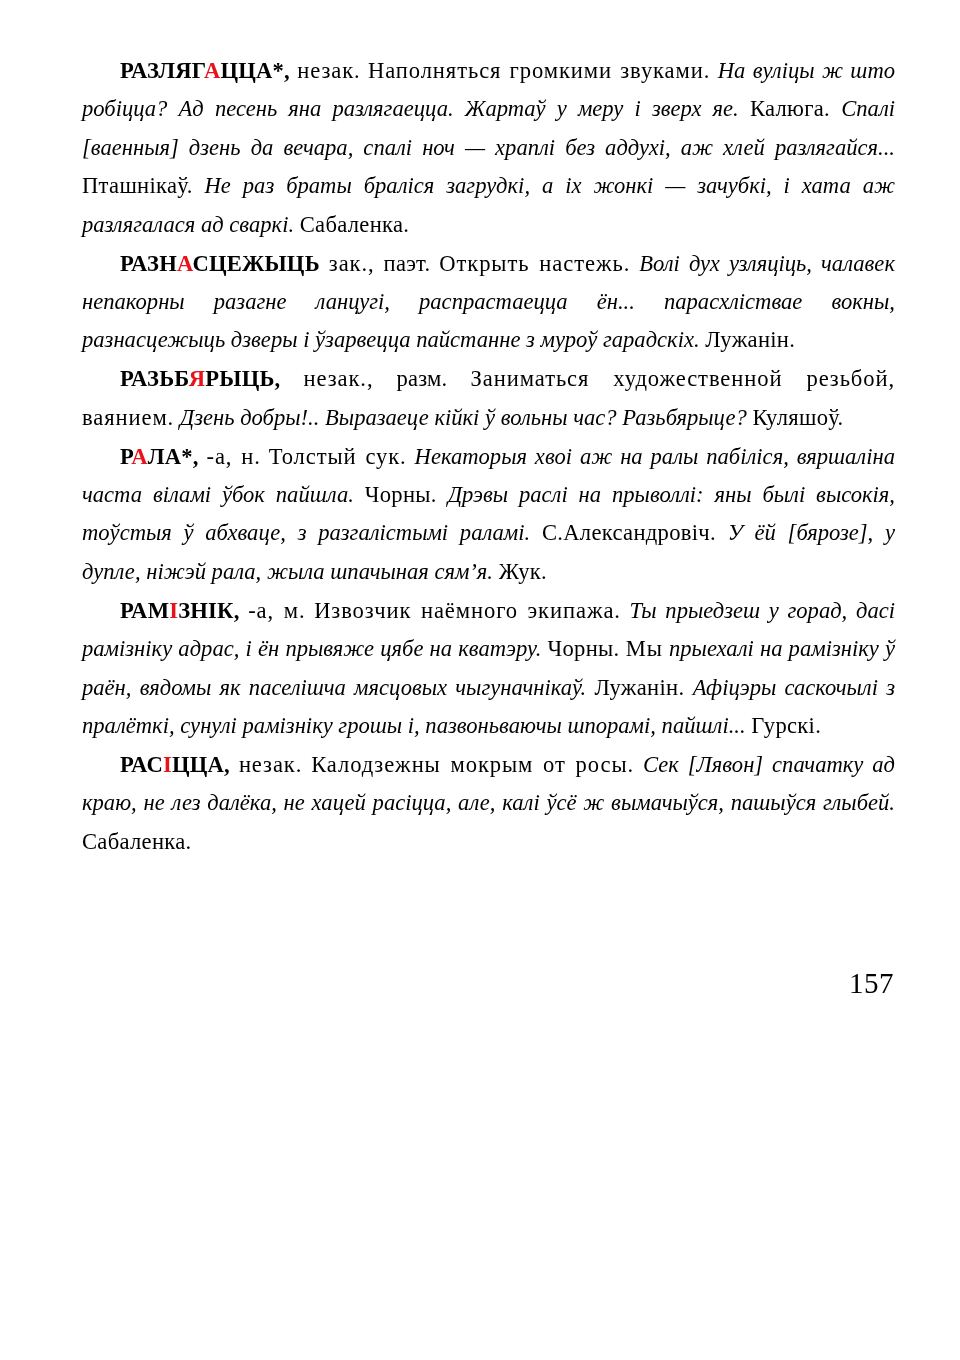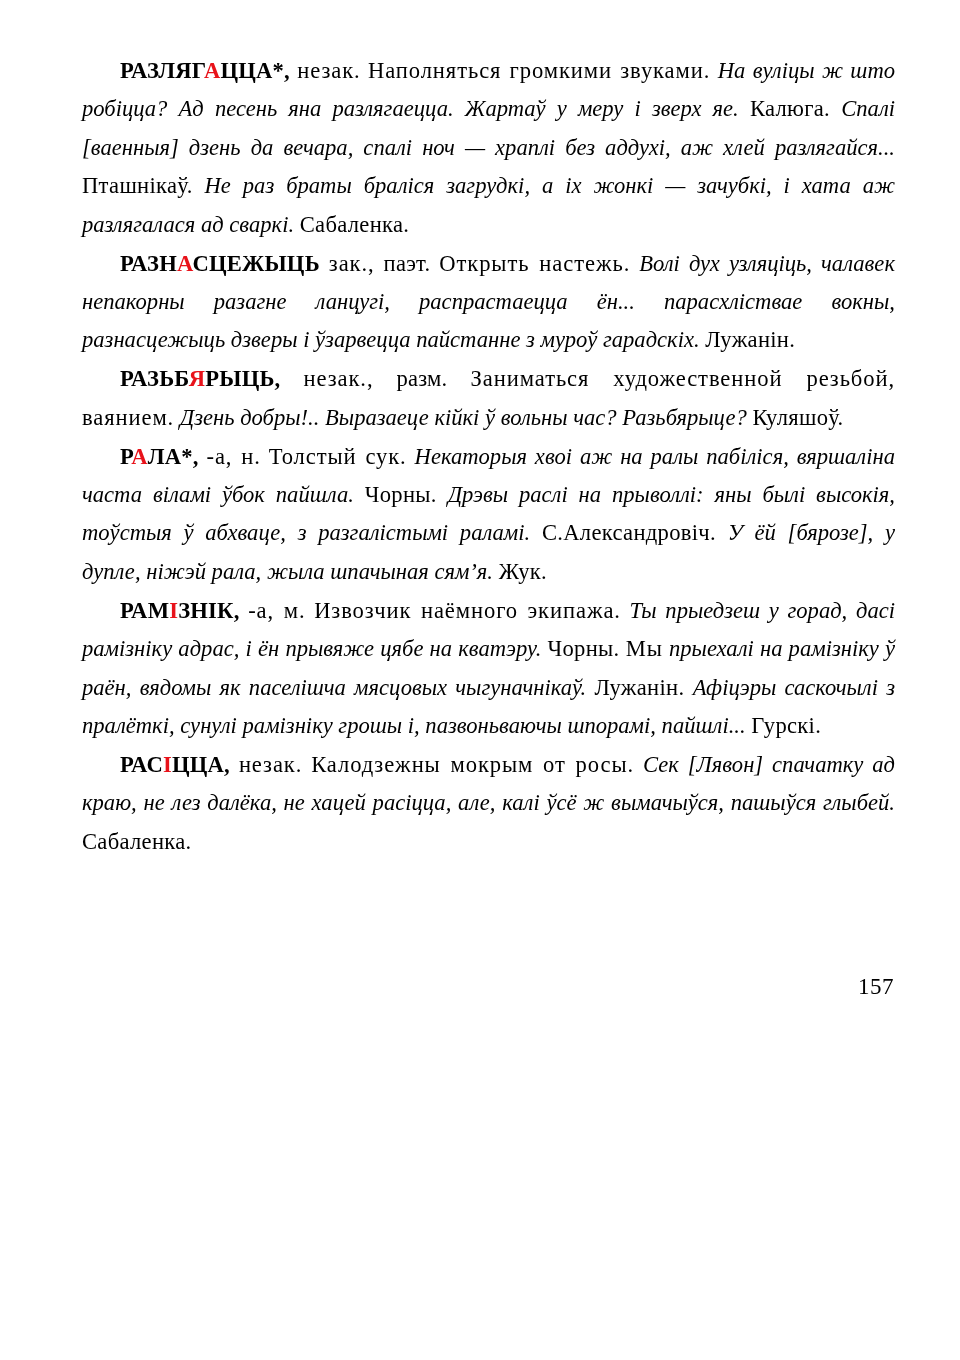--- a/index.html
+++ b/index.html
@@ -66,21 +66,21 @@
   }
   
   .src {
     font-style: normal;
     letter-spacing: 0.3px;
   }
   .folio {
     position: absolute;
     right: 66px;
     bottom: 64px;
-    font-size: 23px;
+    font-size: 29px;
     font-style: normal;
     letter-spacing: 0.5px;
     font-family: "Liberation Serif", "DejaVu Serif", serif;
   }
 </style>
 </head>
 <body>
 
 <div class="page">
   <div class="entries">

